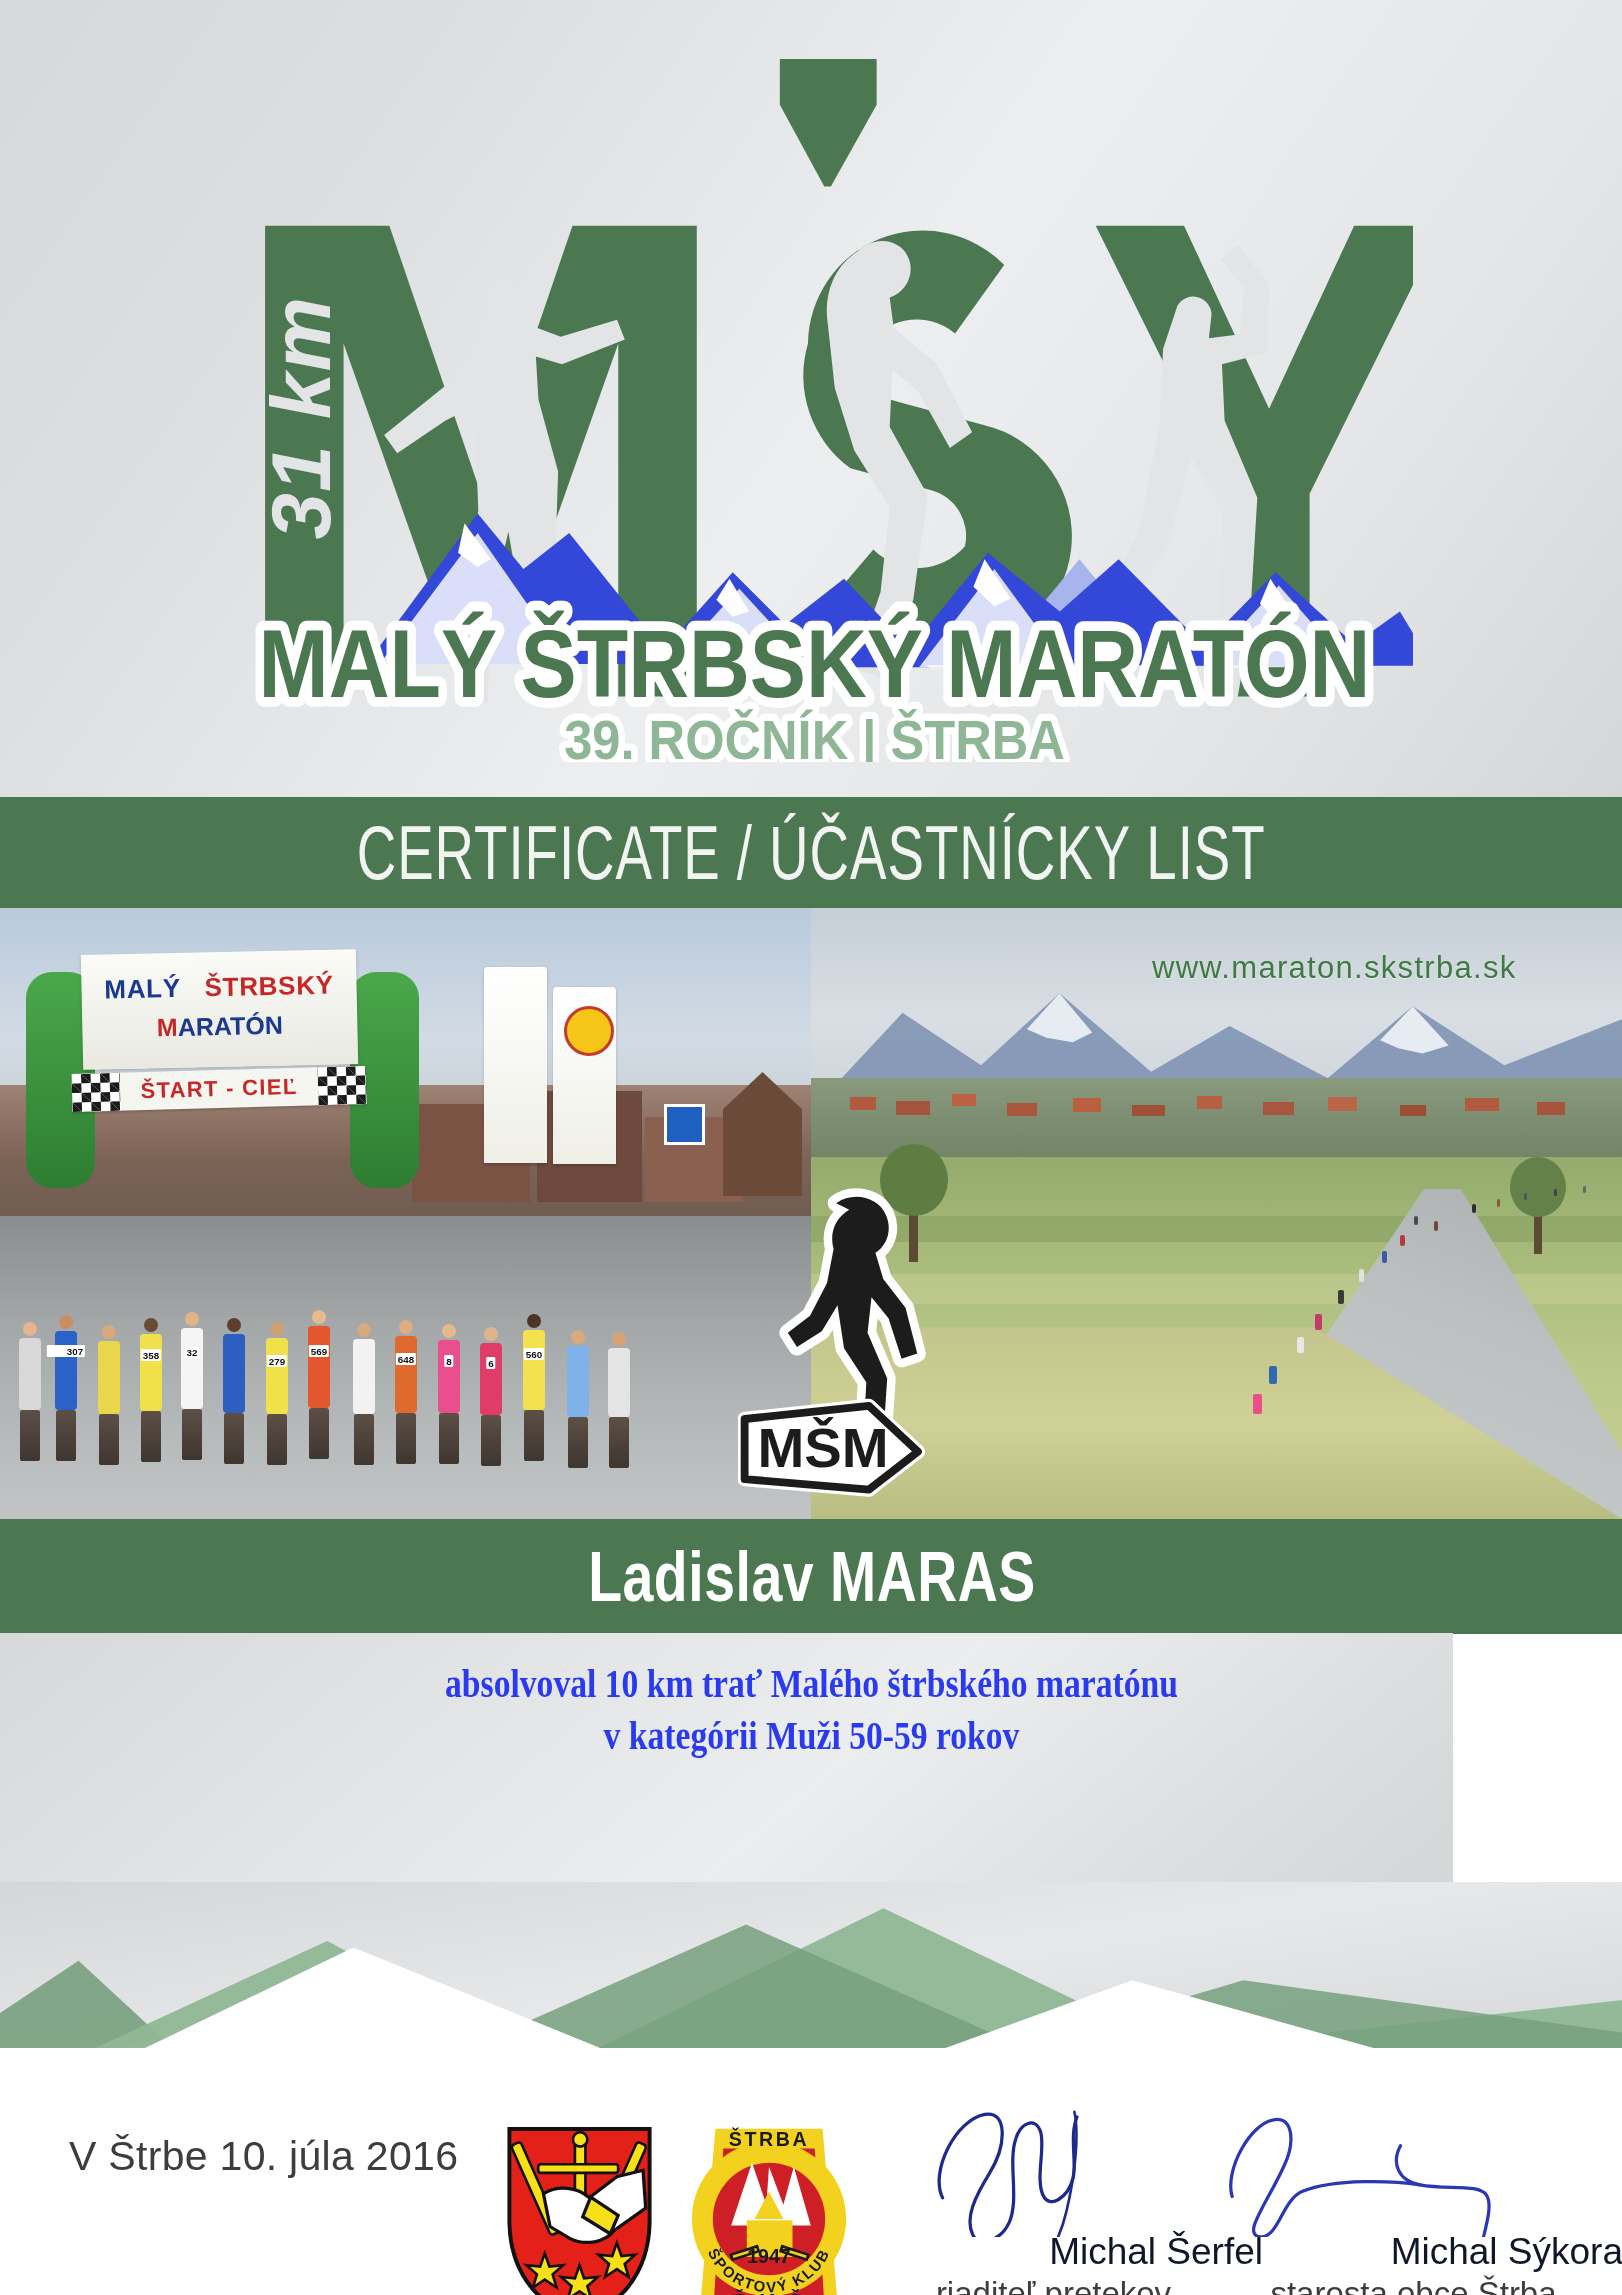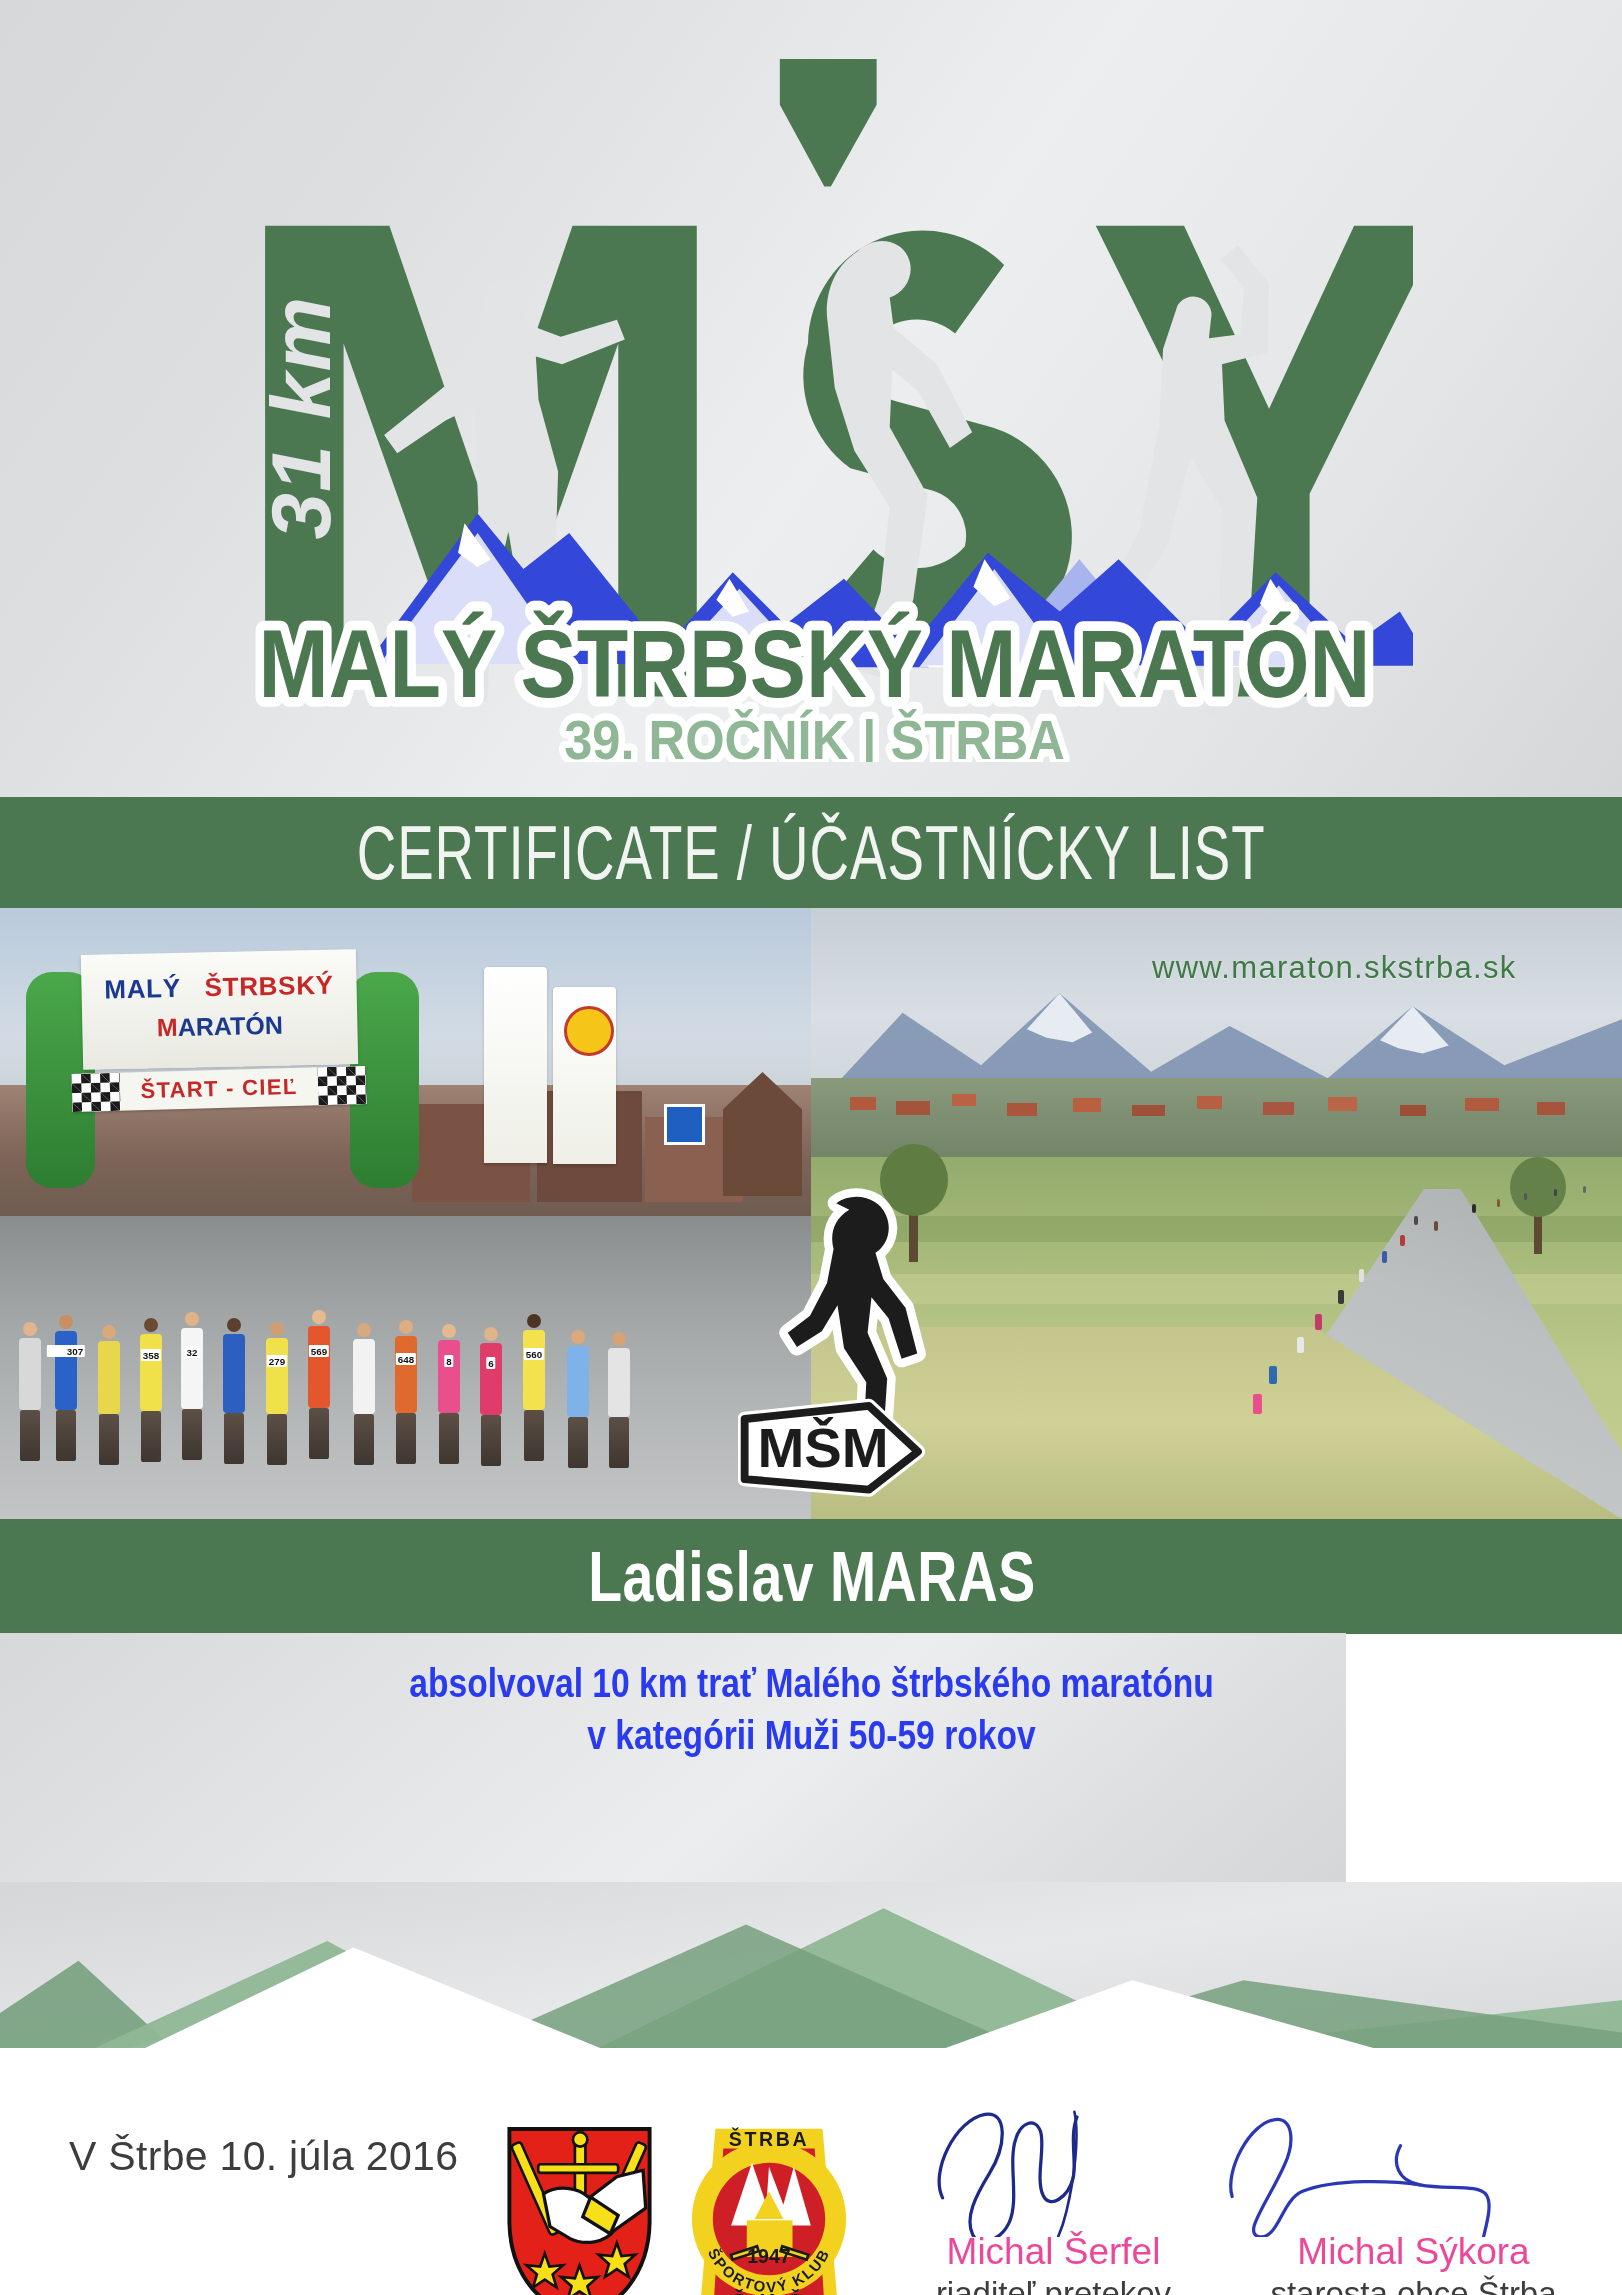--- a/index.html
+++ b/index.html
@@ -118,22 +118,23 @@
     background:#4b7751;display:flex;align-items:center;justify-content:center;
   }
   .name-text{
     color:#ffffff;font-size:71px;font-weight:bold;
     transform:scaleX(0.78);transform-origin:center center;
     white-space:nowrap;letter-spacing:0.7px;
   }
 
   
   .info{
-    position:absolute;left:0;top:1633px;width:1346px;height:301px;
+    position:absolute;left:0;top:1633px;width:1453px;height:301px;
     background:linear-gradient(140deg,#d6d8da 0%,#e2e4e6 30%,#ebedef 55%,#dcdee0 80%,#d2d4d6 100%);
+    font-family:Liberation Serif, serif;
   }
   .desc{
     position:absolute;left:0;top:25px;width:1623px;text-align:center;
     color:#2a3bef;font-size:41px;font-weight:bold;line-height:1.26;
     transform:scaleX(0.82);transform-origin:center top;
   }
   .result-row{
     position:absolute;left:0;top:154px;width:1623px;
     display:flex;justify-content:center;gap:196px;
     color:#4b7751;font-size:50px;font-weight:normal;
@@ -151,22 +152,22 @@
     position:absolute;left:69px;top:85px;
     color:#3d3d3d;font-size:41px;letter-spacing:0.3px;white-space:nowrap;
   }
   .crest{position:absolute;left:504px;top:77px;width:151px;height:190px;}
   .sks{position:absolute;left:684px;top:73px;width:170px;height:196px;}
 
   .sig{position:absolute;width:419px;}
   .sig-1{left:844px;top:52px;}
   .sig-2{left:1204px;top:52px;}
   .sig-mark{position:absolute;left:0;top:0;width:419px;height:137px;}
-  .sig-name{position:absolute;left:0;top:131px;width:419px;text-align:center;
-    color:#ec4899;font-size:37px;white-space:nowrap;}
+  .sig-name{position:absolute;left:0;top:131px;width:419px;text-align:right;
+    color:#0f172a;font-size:37px;white-space:nowrap;}
   .sig-role{position:absolute;left:0;top:175px;width:419px;text-align:center;
     color:#3d3d3d;font-size:33px;white-space:nowrap;}
 </style>
 </head>
 <body>
 
 <div class="page">
 
   <div class="hero">
     <div class="logo-wrap">

